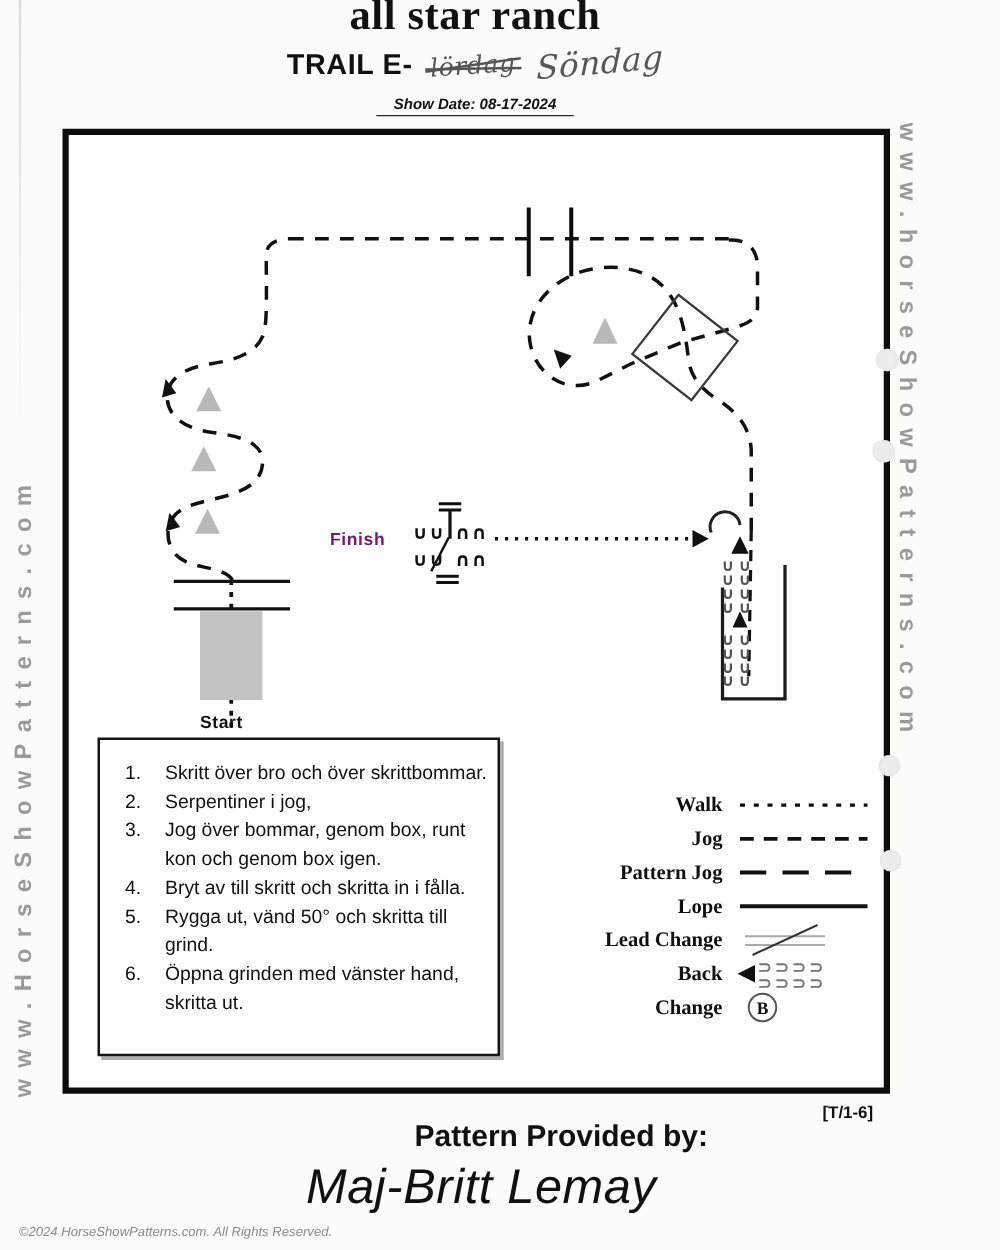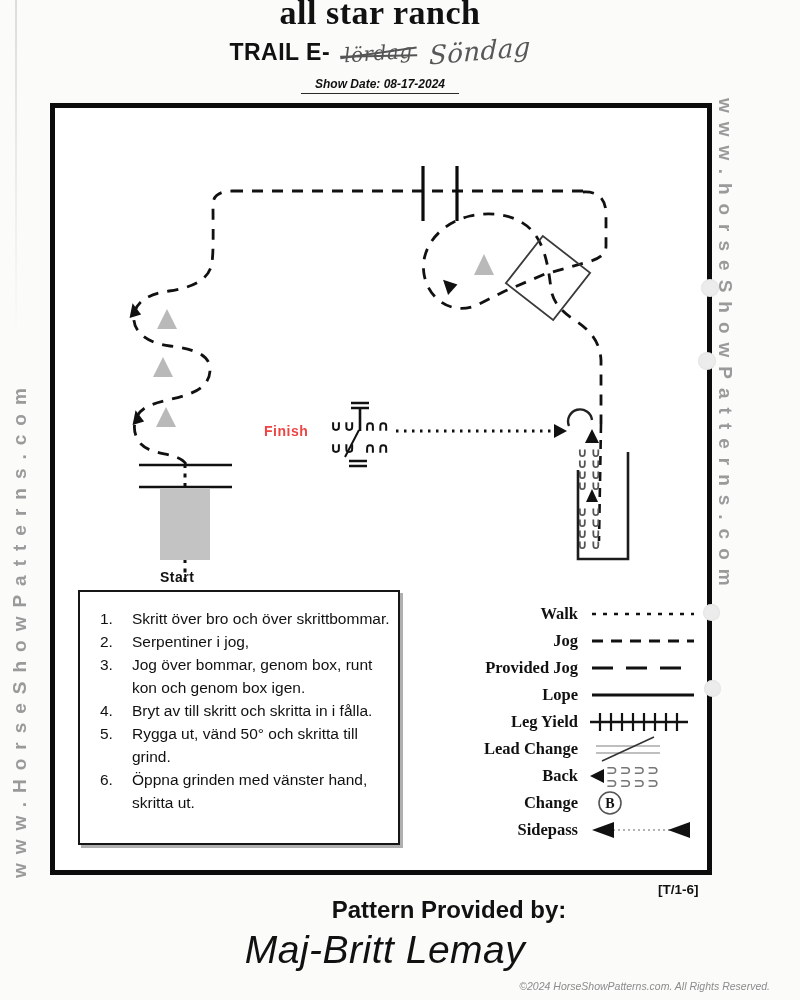--- a/index.html
+++ b/index.html
@@ -27,41 +27,41 @@
     border:5px solid #0c0c0c;background:#fff;}
   
   .wm{position:absolute;color:#9a9a9a;font-size:19px;font-weight:bold;
     writing-mode:vertical-rl;letter-spacing:9px;user-select:none;}
   .wm-left{left:9px;top:108px;height:770px;transform:rotate(180deg);}
   .wm-right{left:714px;top:98px;height:790px;}
   .hole{position:absolute;border-radius:50%;background:#ececec;box-shadow:inset 0 0 2px #d8d8d8;z-index:5;}
   
   .diag-label{position:absolute;font-weight:bold;}
   .start-lbl{left:160px;top:569px;font-size:14px;letter-spacing:.5px;}
-  .finish-lbl{left:264px;top:423px;font-size:14px;color:#ef4444;font-weight:600;letter-spacing:.5px;}
+  .finish-lbl{left:264px;top:423px;font-size:14px;color:#701a75;font-weight:600;letter-spacing:.5px;}
   
   .instr{position:absolute;left:78px;top:590px;width:322px;height:255px;
     background:#fff;border:2px solid #161616;box-shadow:3px 3px 0 rgba(110,110,110,.55);
     overflow:hidden;padding:15px 8px 0 20px;box-sizing:border-box;z-index:3;}
   .instr-row{display:flex;font-size:15.5px;line-height:23px;}
   .instr-num{width:32px;flex:0 0 32px;}
   .instr-text{flex:1;}
   
-  .legend{position:absolute;left:446px;top:600px;width:262px;z-index:2;}
+  .legend{position:absolute;left:446px;top:630px;width:262px;z-index:2;}
   .leg-row{display:flex;align-items:center;height:27px;}
   .leg-label{width:132px;text-align:right;padding-right:10px;
     font-family:"Liberation Serif",serif;font-weight:bold;font-size:16.5px;white-space:nowrap;}
   .leg-sym{width:112px;height:26px;}
   
   .pattern-ref{position:absolute;left:658px;top:882px;font-size:13.5px;font-weight:bold;}
   .provided{position:absolute;left:16px;width:770px;top:896px;text-align:center;font-size:24px;font-weight:bold;margin-left:48px;}
   .provider{position:absolute;left:0;width:770px;top:928px;text-align:center;
     font-size:39px;font-style:italic;letter-spacing:.5px;}
-  .copyright{position:absolute;left:0;width:770px;top:980px;text-align:right;
-    font-size:10.5px;font-style:italic;color:#8b8b8b;}
+  .copyright{position:absolute;left:0;width:770px;top:980px;text-align:left;
+    font-size:10.5px;font-style:italic;color:#8b8b8b;padding-left:15px;}
   svg{display:block;}
   .overlay{position:absolute;left:0;top:0;z-index:2;pointer-events:none;}
 </style>
 </head>
 <body>
 
 <div class="crease"></div>
 
 <div class="hdr ranch-title">all star ranch</div>
 <div class="hdr trail-line">
@@ -188,42 +188,33 @@
   </div>
   <div class="leg-row">
     <span class="leg-label">Jog</span>
     <span class="leg-sym">
       <svg width="112" height="26">
           <path d="M4 13 H106" stroke="#111" stroke-width="3" stroke-dasharray="11 8"></path>
         </svg>
     </span>
   </div>
   <div class="leg-row">
-    <span class="leg-label">Provided Jog</span>
+    <span class="leg-label">Pattern Jog</span>
     <span class="leg-sym">
       <svg width="112" height="26">
           <path d="M4 13 H106" stroke="#111" stroke-width="3.2" stroke-dasharray="21 13"></path>
         </svg>
     </span>
   </div>
   <div class="leg-row">
     <span class="leg-label">Lope</span>
     <span class="leg-sym">
       <svg width="112" height="26">
           <path d="M4 13 H106" stroke="#111" stroke-width="3.2"></path>
         </svg>
-    </span>
-  </div>
-  <div class="leg-row">
-    <span class="leg-label">Leg Yield</span>
-    <span class="leg-sym">
-      <svg width="112" height="26">
-        <path d="M2 13 H100" stroke="#111" stroke-width="2.6"></path>
-        <path d="M12 4 V22 M23 4 V22 M34 4 V22 M45 4 V22 M56 4 V22 M67 4 V22 M78 4 V22 M89 4 V22" stroke="#111" stroke-width="2.2"></path>
-      </svg>
     </span>
   </div>
   <div class="leg-row">
     <span class="leg-label">Lead Change</span>
     <span class="leg-sym">
       <svg width="112" height="26">
         <path d="M8 10 H72 M8 17 H72" stroke="#aaa" stroke-width="1.6"></path>
         <path d="M66 1 L14 25" stroke="#333" stroke-width="1.6"></path>
       </svg>
     </span>
@@ -242,28 +233,18 @@
   </div>
   <div class="leg-row">
     <span class="leg-label">Change</span>
     <span class="leg-sym">
       <svg width="112" height="26">
         <circle cx="22" cy="13" r="11" fill="none" stroke="#555" stroke-width="1.6"></circle>
         <text x="22" y="18" text-anchor="middle" font-family="'Liberation Serif',serif" font-size="14" font-weight="bold" fill="#111">B</text>
       </svg>
     </span>
   </div>
-  <div class="leg-row">
-    <span class="leg-label">Sidepass</span>
-    <span class="leg-sym">
-      <svg width="112" height="26">
-        <path d="M10 13 H102" stroke="#999" stroke-width="1.6" stroke-dasharray="2 3"></path>
-        <polygon points="4,13 26,5 26,21" fill="#111"></polygon>
-        <polygon points="80,13 102,5 102,21" fill="#111"></polygon>
-      </svg>
-    </span>
-  </div>
 </div>
 
 <div class="pattern-ref">[T/1-6]</div>
 <div class="provided">Pattern Provided by:</div>
 <div class="provider">Maj-Britt Lemay</div>
 <div class="copyright">©2024 HorseShowPatterns.com. All Rights Reserved.</div>
 
 </body></html>

